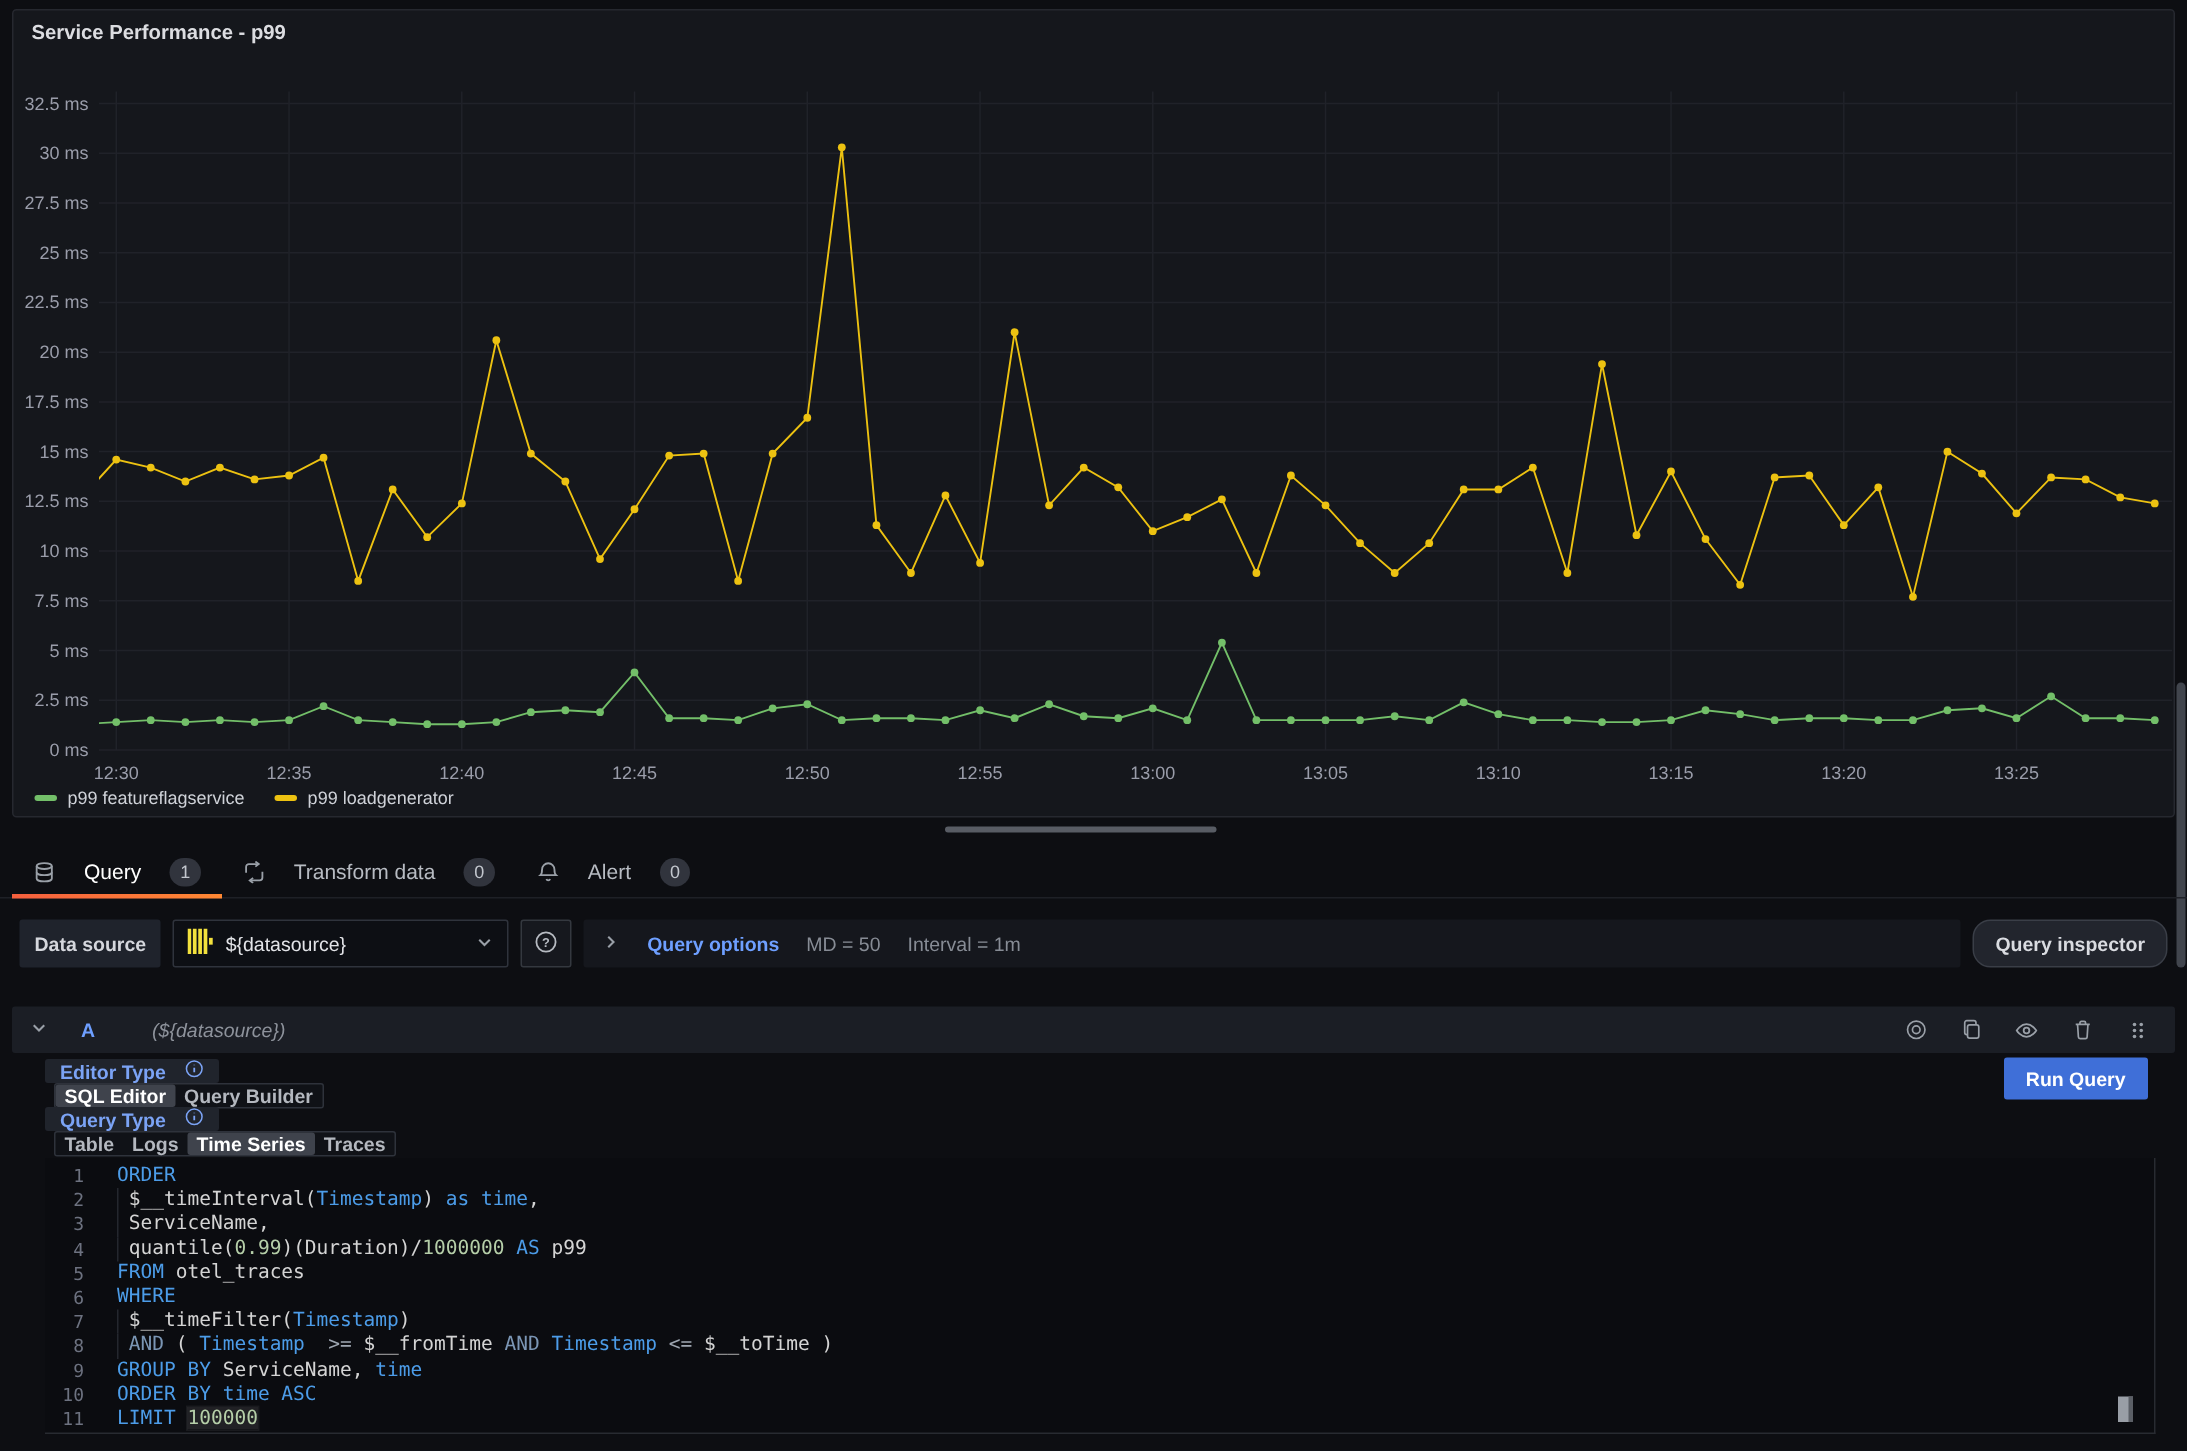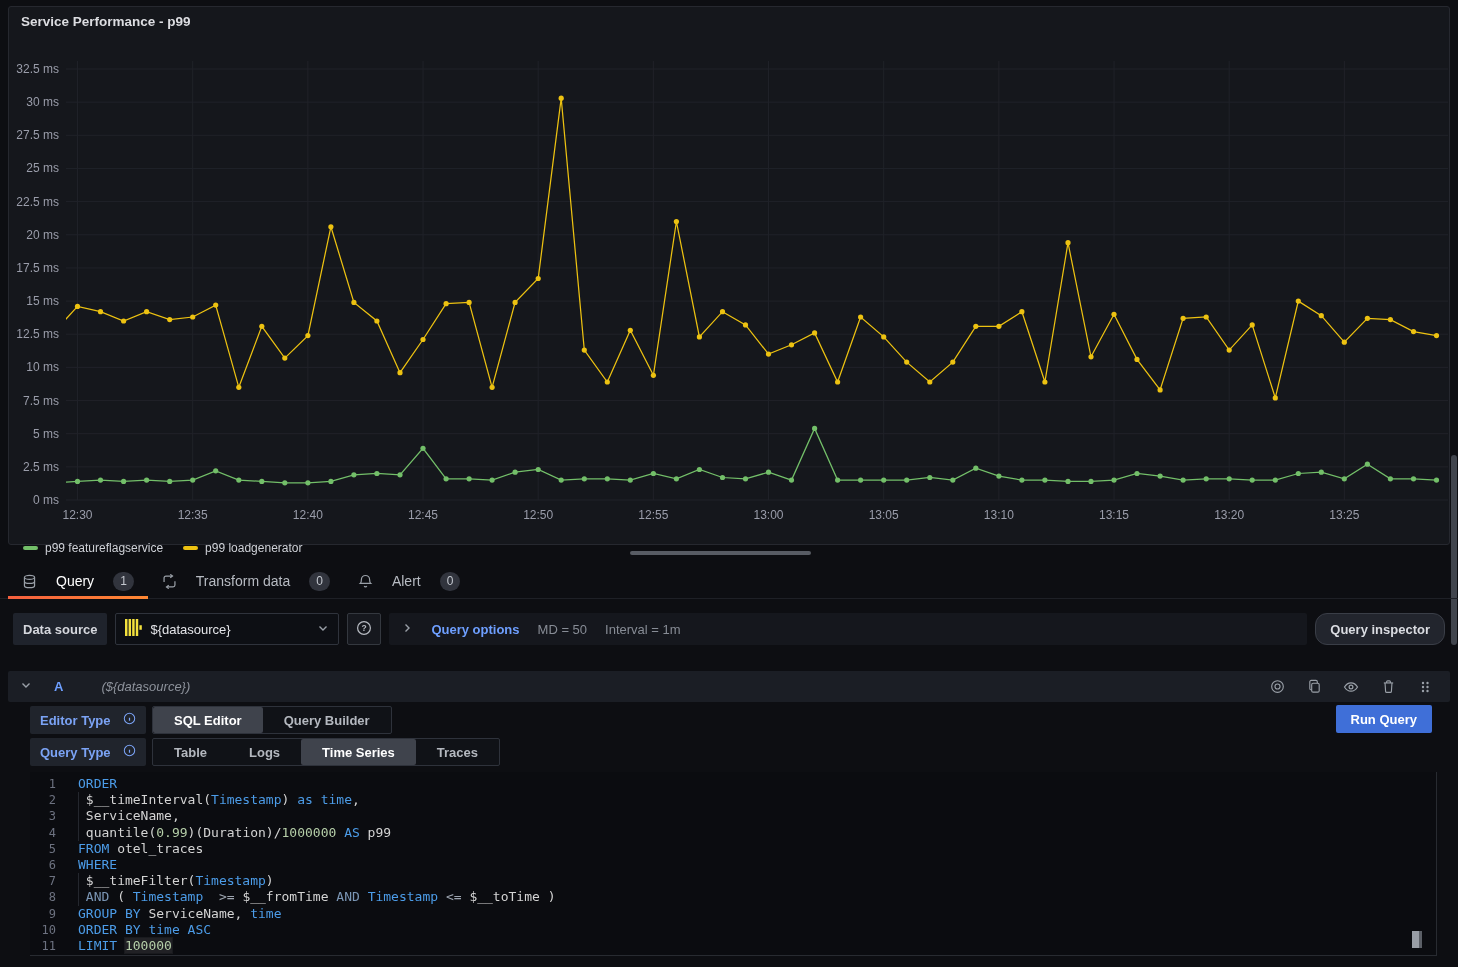--- a/index.html
+++ b/index.html
@@ -13,21 +13,21 @@
   }
   
   .panel {
     position:absolute; left:8px; top:6px; width:1442px; height:539px;
     background:#15171c; border:1px solid #26282f; border-radius:3px;
   }
   .panel-title {
     position:absolute; top:7px; left:12px; font-size:13.5px; font-weight:600; color:#dcdde1;
   }
   #chart-svg { position:absolute; left:0; top:38px; width:1440px; height:482px; }
-  .legend { position:absolute; left:14px; top:534px; display:flex; gap:20px; align-items:center; }
+  .legend { position:absolute; left:14px; top:518px; display:flex; gap:20px; align-items:center; }
   .legend-item { display:flex; align-items:center; gap:7px; cursor:pointer; }
   .legend-dash { width:15px; height:4px; border-radius:2px; }
   .legend-label { font-size:12px; color:#cfd2d8; }
   
   .hscrollbar { position:absolute; left:630px; top:551px; width:181px; height:4px; background:#585c64; border-radius:2px; }
   .vscrollbar { position:absolute; right:1px; top:455px; width:6px; height:190px; background:#41454d; border-radius:3px; }
   
   .tabbar { position:absolute; left:0; top:564px; width:100%; height:35px; display:flex; align-items:stretch; padding-left:8px; border-bottom:1px solid #1e2026; }
   .tab { position:relative; display:flex; align-items:center; gap:19px; padding:0 14px; color:#b7bbc2; font-size:14px; cursor:pointer; }
   .tab .ticon { display:flex; color:#9aa0a8; }
@@ -44,24 +44,24 @@
   .qoptions { flex:1; height:32px; background:#15171d; border-radius:2px; display:flex; align-items:center; gap:18px; padding:0 12px; }
   .qoptions .qo-label { color:#6e9fff; font-weight:600; cursor:pointer; }
   .qo-meta { color:#878c95; }
   .btn-secondary { height:32px; background:#22252d; border:1px solid #3a3e47; border-radius:12px; display:flex; align-items:center; padding:0 14px; font-weight:600; color:#dadce1; cursor:pointer; }
   
   .qheader { position:absolute; left:8px; right:8px; top:671px; height:31px; background:#1b1e25; border-radius:2px; display:flex; align-items:center; padding:0 12px; gap:14px; }
   .qheader .refid { color:#6e9fff; font-weight:700; margin-left:8px; }
   .qheader .dshint { color:#8d929b; font-style:italic; margin-left:24px; }
   .qheader .hicons { margin-left:auto; display:flex; align-items:center; gap:11px; color:#9aa0a8; }
   .hicon { width:26px; display:flex; justify-content:center; cursor:pointer; }
-  .qrow { position:absolute; left:30px; display:flex; align-items:stretch; height:28px; }
+  .qrow { position:absolute; left:30px; display:flex; align-items:stretch; height:28px;flex-direction:column; }
   .rowchip { width:116px; background:#20242c; border-radius:2px; display:flex; align-items:center; justify-content:space-between; padding:0 10px; color:#7ba3f5; font-weight:600; }
   .radio-group { margin-left:6px; display:flex; border:1px solid #2e323b; background:#101217; border-radius:2px; }
-  .radio-opt { display:flex; align-items:center; padding:0 21px; color:#b4b8bf; font-weight:600; cursor:pointer; border-radius:2px; }
+  .radio-opt { display:flex; align-items:center; padding:0 6px; color:#b4b8bf; font-weight:600; cursor:pointer; border-radius:2px; }
   .radio-opt.active { background:#3f434c; color:#ffffff; }
   .btn-primary { position:absolute; right:26px; top:705px; height:28px; background:#3f6fd8; border:none; border-radius:2px; color:#fff; font-weight:600; font-size:13px; padding:0 15px; display:flex; align-items:center; cursor:pointer; font-family:"Liberation Sans",sans-serif; }
   
   .code-editor { position:absolute; left:30px; top:772px; width:1407px; height:184px; background:#0b0c10;
     border-right:1px solid #282b31; border-bottom:1px solid #282b31;
     font-family:"DejaVu Sans Mono", monospace; font-size:13px; line-height:16.2px; padding-top:4px; overflow:hidden; }
   .code-line { display:flex; position:relative; white-space:pre; }
   .code-line .num { width:48px; padding-right:22px; text-align:right; color:#6d7280; font-size:12px; flex:none; user-select:none; }
   .code-line.g::before { content:""; position:absolute; left:48px; top:0; bottom:0; width:1px; background:#24272e; }
   .tk-kw  { color:#4c9ce8; }

